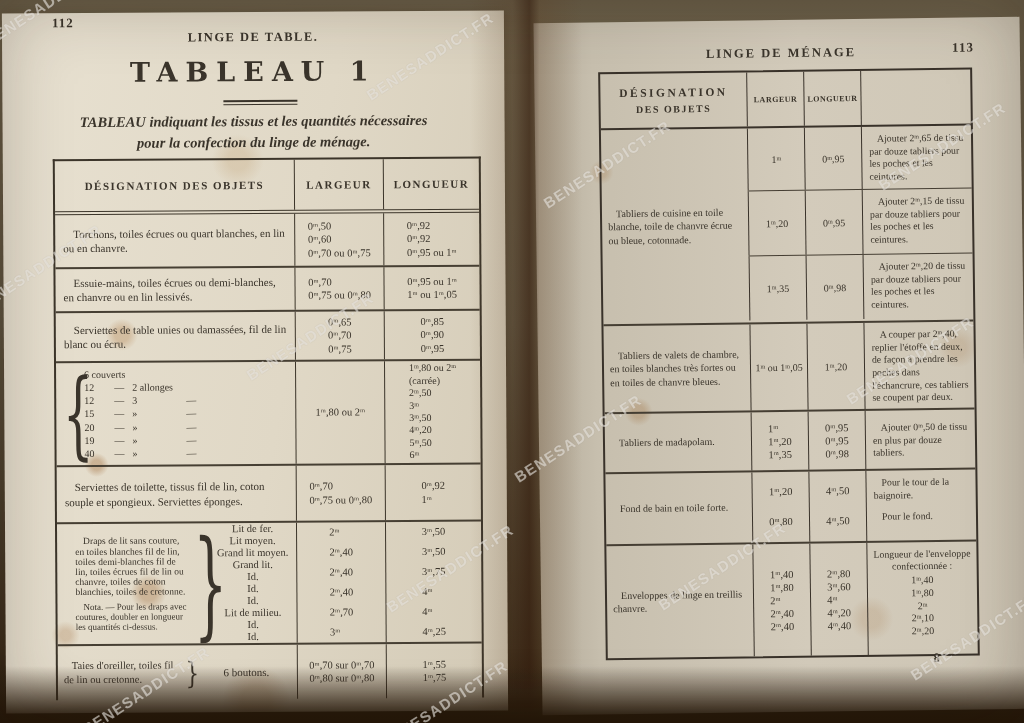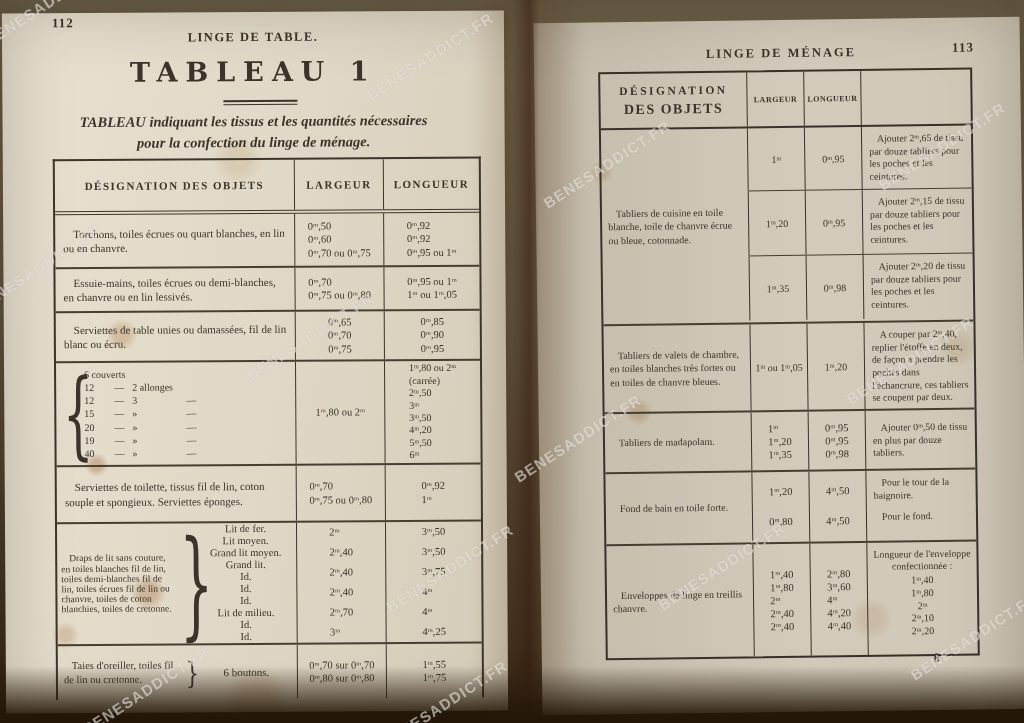--- a/index.html
+++ b/index.html
@@ -60,38 +60,38 @@
   .stack{white-space:pre-line;text-align:left;font-size:10.5px;line-height:1.28;}
   .desc{font-size:11px;line-height:1.3;padding:3px 8px 3px 8px;text-indent:10px;margin:0;}
   .brace{flex:0 0 auto;font-family:"DejaVu Serif",serif;font-weight:400;color:#3a342b;}
   .nap-desc{width:100px;flex:0 0 auto;font-size:10.5px;line-height:1.3;padding-left:8px;text-indent:8px;margin:0;}
   .nap-brace{font-size:96px;transform:scaleX(.5);width:26px;line-height:.9;}
   .covers{flex:1;display:flex;flex-direction:column;justify-content:center;padding-left:2px;}
   .cv{display:grid;grid-template-columns:22px 26px 54px 10px;font-size:10px;line-height:13.2px;}
   .cv span{white-space:nowrap;overflow:visible;}
   .cv .d{text-align:center;}
   .nap-long{line-height:12.4px;font-size:10px;}
-  .draps-text{width:112px;flex:0 0 auto;padding-left:4px;}
+  .draps-text{width:112px;flex:0 0 auto;padding-left:18px;}
   .draps-text .d1{font-size:9.5px;line-height:10.2px;text-indent:8px;margin:0;}
   .draps-text .d2{font-size:9px;line-height:10px;text-indent:8px;margin:4px 0 0 0;}
   .draps-brace{font-size:118px;transform:scaleX(.45);width:22px;line-height:.85;}
   .lits{flex:1;text-align:center;font-size:10.5px;line-height:12px;white-space:pre-line;}
   .lines10{line-height:20px;font-size:10.5px;}
   .taies-desc{width:120px;flex:0 0 auto;font-size:10.5px;line-height:1.3;padding-left:6px;text-indent:8px;margin:0;}
   .taies-brace{font-size:30px;transform:scaleX(.7);width:12px;}
   .boutons{flex:1;text-align:center;font-size:11px;}
   
   .rp-pageno{position:absolute;right:46px;top:22px;font-weight:700;font-size:13px;letter-spacing:1px;}
   .rp-runhead{position:absolute;left:60px;width:374px;top:26px;text-align:center;
     font-size:12.5px;font-weight:700;letter-spacing:2px;}
   .rtable{position:absolute;left:64px;top:50px;width:370px;border:2.5px solid #39322a;}
   .rhead{display:grid;grid-template-columns:146px 57px 57px 1fr;height:54px;border-bottom:2px solid #39322a;}
   .rh1{display:flex;flex-direction:column;align-items:center;justify-content:center;}
   .rh1 .t1{font-size:11.5px;font-weight:700;letter-spacing:2.5px;}
-  .rh1 .t2{font-size:14px;font-weight:700;letter-spacing:1.5px;margin-top:5px;}
+  .rh1 .t2{font-size:10px;font-weight:700;letter-spacing:1.5px;margin-top:5px;}
   .rhs{display:flex;align-items:center;justify-content:center;font-size:8px;font-weight:700;
     letter-spacing:.5px;border-left:1.6px solid #39322a;}
   .rrow{display:grid;grid-template-columns:146px 57px 57px 1fr;}
   .rrow + .rrow{border-top:2px solid #453e33;}
   .rrow-cuisine{grid-template-columns:146px 1fr;}
   .subcol{display:flex;flex-direction:column;}
   .srow{display:grid;grid-template-columns:57px 57px 1fr;}
   .srow + .srow{border-top:1.8px solid #453e33;}
   .bl{border-left:1.6px solid #39322a;}
   .rdesc{display:flex;align-items:center;padding:4px 6px;font-size:10px;line-height:1.32;overflow:hidden;}
@@ -248,20 +248,21 @@
         <div class="lc lc3">
             <div class="stack">0ᵐ,92
 1ᵐ</div>
           </div>
       </div>
 
       <div class="lrow" style="height:120px">
         <div class="lc lc1">
           <div class="draps-text">
             <p class="d1">Draps de lit sans couture, en toiles blanches fil de lin, toiles demi-blanches fil de lin, toiles écrues fil de lin ou chanvre, toiles de coton blanchies, toiles de cretonne.</p>
+            <p class="d2">Nota. — Pour les draps avec coutures, doubler en longueur les quantités ci-dessus.</p>
           </div>
           <span class="brace draps-brace">}</span>
           <div class="lits">Lit de fer.
 Lit moyen.
 Grand lit moyen.
 Grand lit.
 Id.
 Id.
 Id.
 Lit de milieu.

